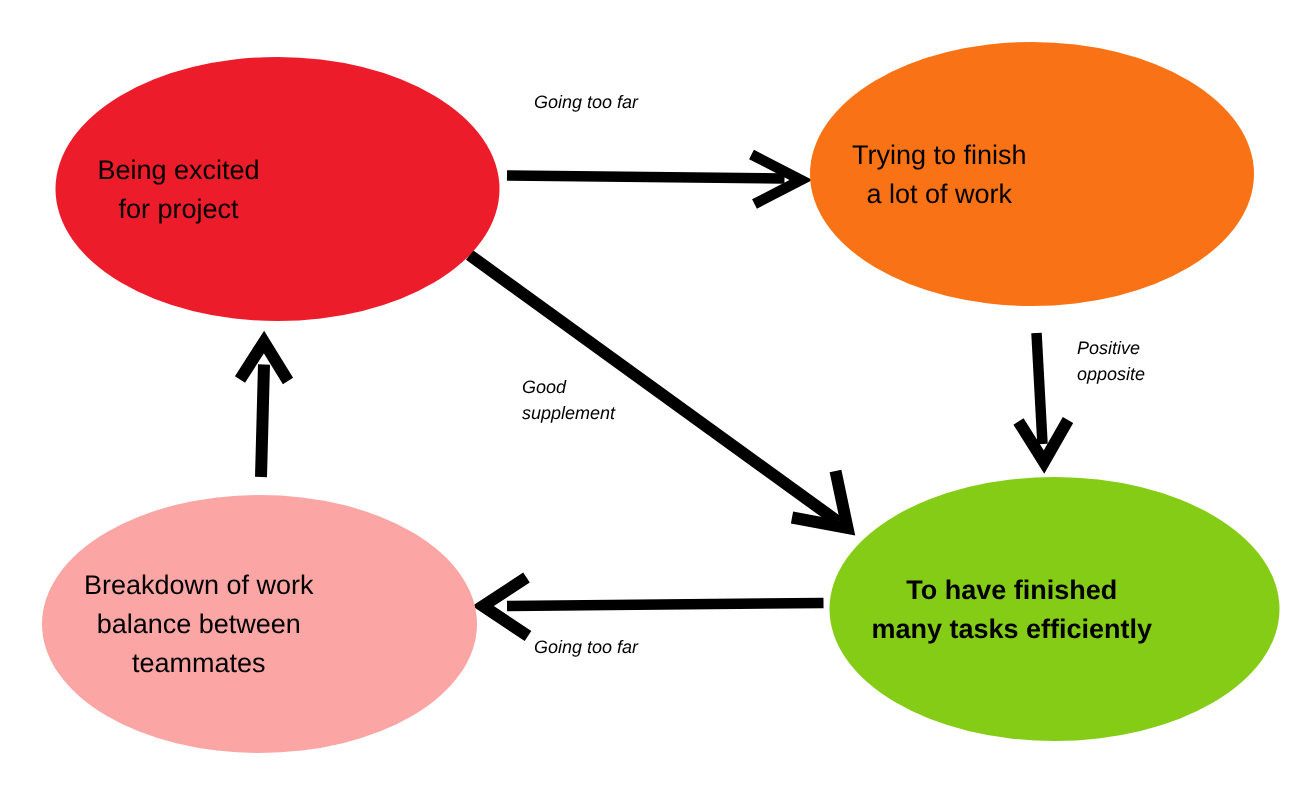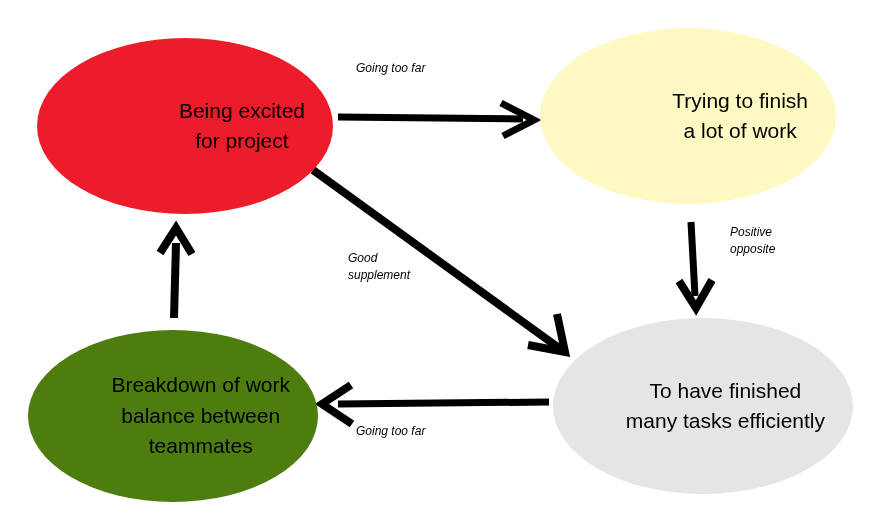--- a/index.html
+++ b/index.html
@@ -13,24 +13,24 @@
     height: 525px;
     background: #ffffff;
     overflow: hidden;
     font-family: "Liberation Sans", sans-serif;
   }
   .node {
     position: absolute;
     border-radius: 50%;
     display: flex;
     align-items: center;
-    justify-content: flex-end;
+    justify-content: flex-start;
     text-align: center;
     color: #000000;
-    font-size: 21px;
+    font-size: 18px;
     line-height: 1.45;
     font-family: "Liberation Sans", sans-serif;
     box-sizing: border-box;
     padding: 0 28px;
     white-space: pre-line;
   }
   #node-red    { left: 37px;  top: 38px;  width: 296px; height: 176px; }
   #node-green  { left: 540px; top: 28px;  width: 296px; height: 176px; }
   #node-blue   { left: 553px; top: 318px; width: 300px; height: 176px; }
   #node-yellow { left: 28px;  top: 330px; width: 290px; height: 172px; }
@@ -46,21 +46,21 @@
   .edge-label {
     position: absolute;
     font-family: "Liberation Sans", sans-serif;
     font-style: italic;
     font-size: 12px;
     line-height: 1.45;
     color: #000000;
     white-space: pre-line;
   }
   #label-going-too-far-top   { left: 356px; top: 60px; }
-  #label-positive-opposite   { left: 718px; top: 224px; margin-left: 12px; }
+  #label-positive-opposite   { left: 718px; top: 224px; }
   #label-going-too-far-bottom{ left: 356px; top: 423px; }
   #label-experiences         { left: 38px;  top: 243px; }
   #label-good-supplement     { left: 348px; top: 250px; }
 </style>
 </head>
 <body>
 
 <div id="canvas">
 
   <svg class="edge-svg" viewBox="0 0 870 525" xmlns="http://www.w3.org/2000/svg">
@@ -89,31 +89,31 @@
       <path d="M 313 170 L 559 348" stroke="#000000" stroke-width="8" fill="none" stroke-linecap="butt"></path>
       <path d="M 528 345 L 565 352 L 557 314" stroke="#000000" stroke-width="8" fill="none" stroke-linecap="butt" stroke-linejoin="miter"></path>
     </g>
   </svg>
 
   <div class="node" id="node-red" style="background:#ED1C2A;">
     <span>Being excited
 for project</span>
   </div>
 
-  <div class="node" id="node-green" style="background:#fef9c3;">
+  <div class="node" id="node-green" style="background:#f97316;">
     <span>Trying to finish
 a lot of work</span>
   </div>
 
-  <div class="node" id="node-blue" style="background:#e5e5e5;">
+  <div class="node" id="node-blue" style="background:#84cc16;font-weight:bold;">
     <span>To have finished
 many tasks efficiently</span>
   </div>
 
-  <div class="node" id="node-yellow" style="background:#4d7c0f;">
+  <div class="node" id="node-yellow" style="background:#fca5a5;">
     <span>Breakdown of work
 balance between
 teammates</span>
   </div>
 
   <div class="edge-label" id="label-going-too-far-top">Going too far</div>
 
   <div class="edge-label" id="label-positive-opposite">Positive
 opposite</div>
 

